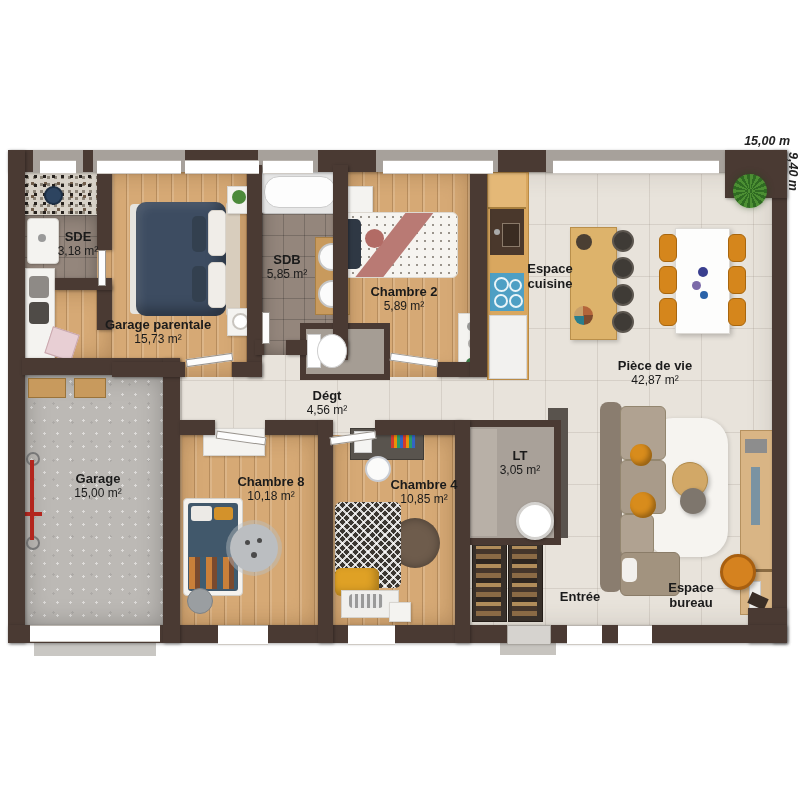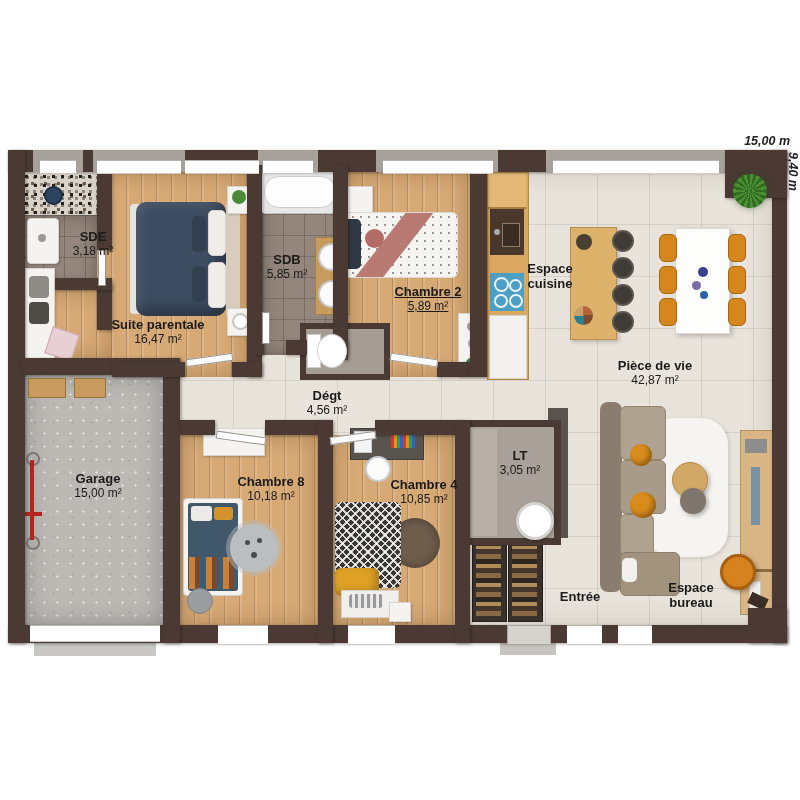--- a/index.html
+++ b/index.html
@@ -247,33 +247,33 @@
     <div class="win" style="left:545px;top:10px;width:166px;height:12px;"></div>
     <div class="win" style="left:22px;top:475px;width:130px;height:15px;"></div>
     <div class="wallseg" style="left:26px;top:490px;width:122px;height:16px;background:#c9c7c3;z-index:2;"></div>
     <div class="win" style="left:210px;top:475px;width:50px;height:18px;"></div>
     <div class="win" style="left:340px;top:475px;width:47px;height:18px;"></div>
     <div class="wallseg" style="left:499px;top:475px;width:42px;height:18px;background:#d6d3cf;border:1px solid #aaa6a0;z-index:4;"></div>
     <div class="wallseg" style="left:492px;top:493px;width:56px;height:12px;background:#c7c4bf;z-index:2;"></div>
     <div class="win" style="left:559px;top:475px;width:35px;height:18px;"></div>
     <div class="win" style="left:610px;top:475px;width:34px;height:18px;"></div>
 
-    <div class="lbl" style="left:30px;top:80px;width:110px;">
+    <div class="lbl" style="left:15px;top:80px;width:110px;">
       <div class="nm">SDE</div>
       <div class="ar">3,18 m²</div>
     </div>
     <div class="lbl" style="left:95px;top:168px;width:110px;">
-      <div class="nm">Suite parentale</div>
-      <div class="ar">16,47 m²</div>
+      <div class="nm">Garage parentale</div>
+      <div class="ar">15,73 m²</div>
     </div>
     <div class="lbl" style="left:224px;top:103px;width:110px;">
       <div class="nm">SDB</div>
       <div class="ar">5,85 m²</div>
     </div>
-    <div class="lbl" style="left:365px;top:135px;width:110px;text-decoration:underline;">
+    <div class="lbl" style="left:341px;top:135px;width:110px;">
       <div class="nm">Chambre 2</div>
       <div class="ar">5,89 m²</div>
     </div>
     <div class="lbl" style="left:264px;top:239px;width:110px;">
       <div class="nm">Dégt</div>
       <div class="ar">4,56 m²</div>
     </div>
     <div class="lbl" style="left:35px;top:322px;width:110px;">
       <div class="nm">Garage</div>
       <div class="ar">15,00 m²</div>

